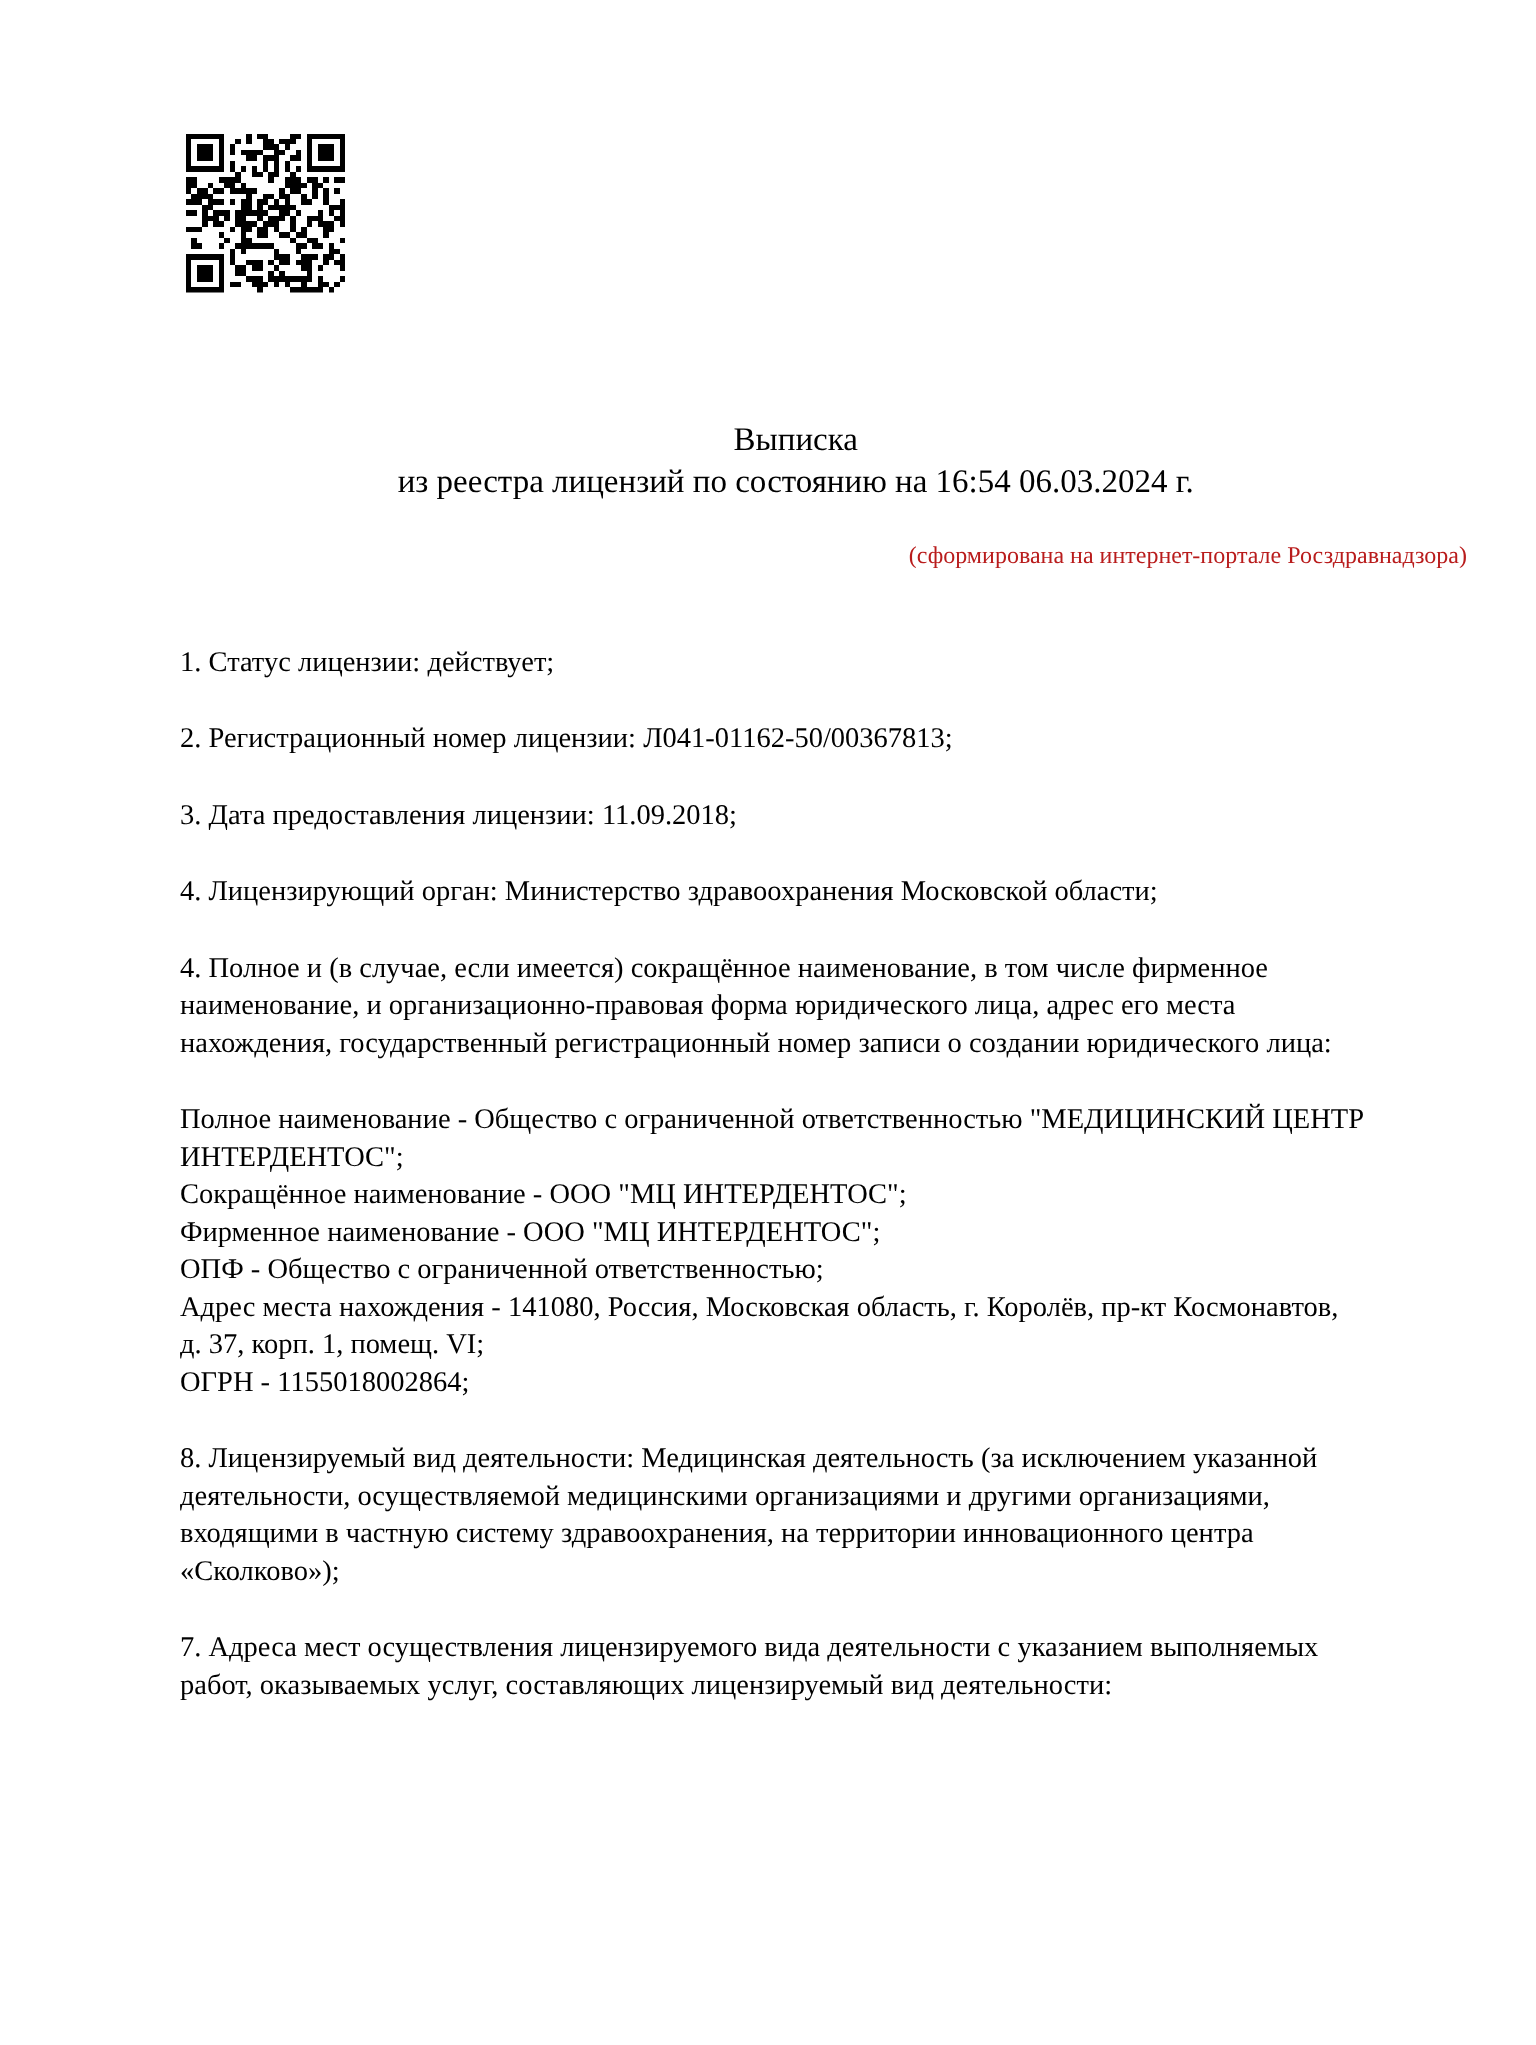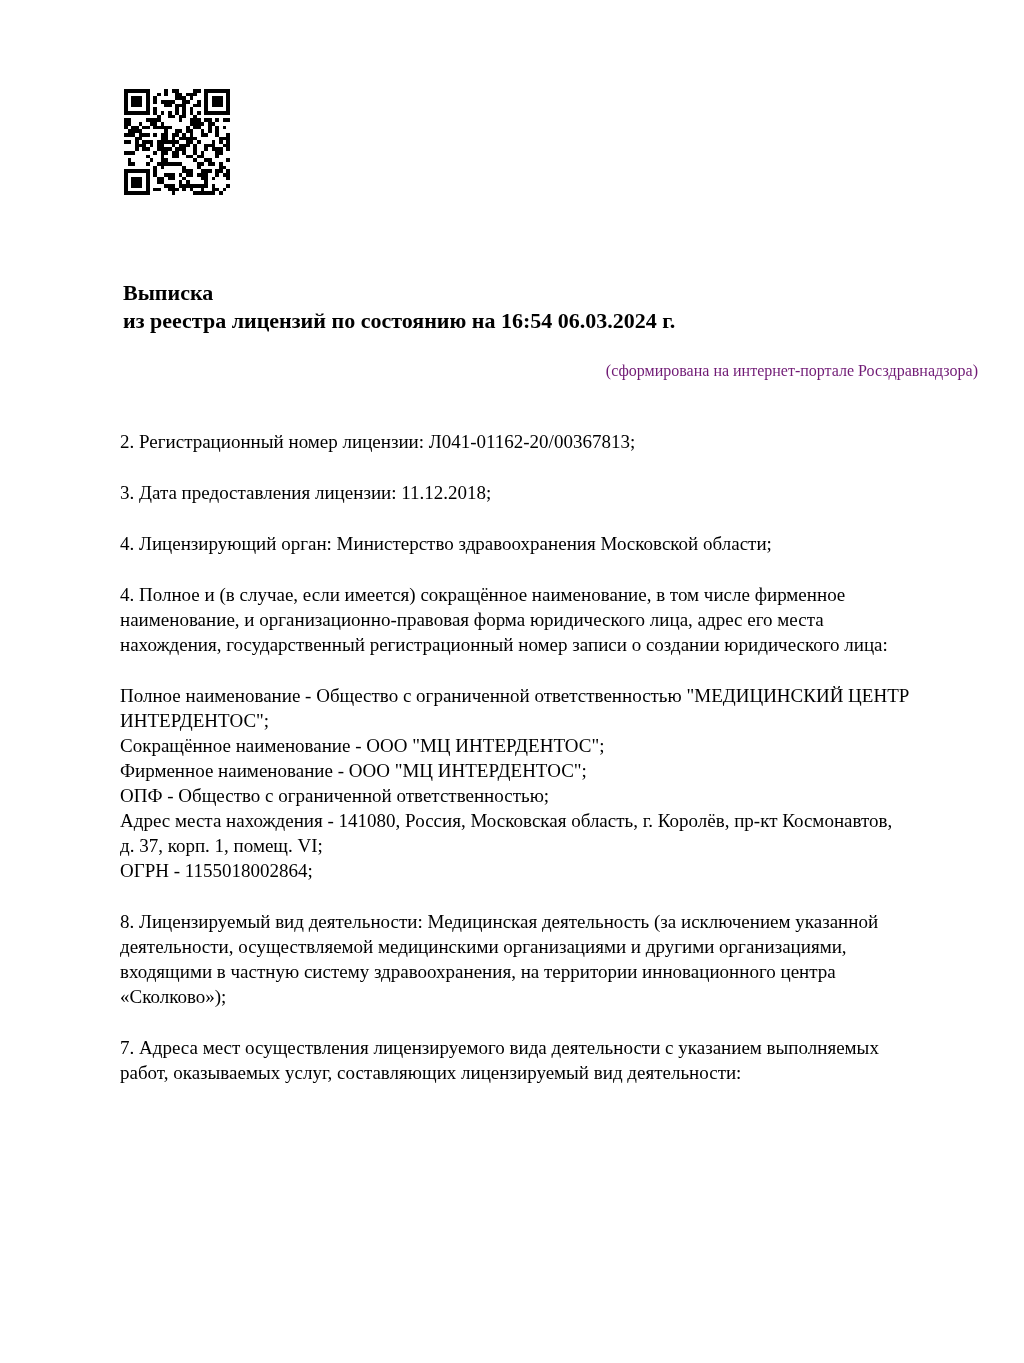--- a/index.html
+++ b/index.html
@@ -25,38 +25,38 @@
     width: 106px;
     height: 106px;
   }
   .qr svg {
     display: block;
     width: 100%;
     height: 100%;
   }
   .doc-title {
     position: absolute;
-    left: 123px;
+    left: 108px;
     top: 279px;
     width: 845px;
-    text-align: left;
-    font-weight: bold;
+    text-align: center;
+    font-weight: normal;
     font-size: 22px;
     line-height: 28px;
     white-space: nowrap;
   }
   .doc-subtitle {
     position: absolute;
     left: 120px;
     top: 361px;
     width: 858px;
     text-align: right;
     font-size: 16px;
     line-height: 20px;
-    color: #701a75;
+    color: #b91c1c;
   }
   .doc-body {
     position: absolute;
     left: 120px;
     top: 429px;
     width: 848px;
     font-size: 19px;
     line-height: 25px;
   }
   .doc-body p {
@@ -479,22 +479,23 @@
   </div>
 
   <div class="doc-title">
     <div>Выписка</div>
     <div>из реестра лицензий по состоянию на 16:54 06.03.2024 г.</div>
   </div>
 
   <div class="doc-subtitle">(сформирована на интернет-портале Росздравнадзора)</div>
 
   <div class="doc-body">
-    <p>2. Регистрационный номер лицензии: Л041-01162-20/00367813;</p>
-    <p>3. Дата предоставления лицензии: 11.12.2018;</p>
+    <p>1. Статус лицензии: действует;</p>
+    <p>2. Регистрационный номер лицензии: Л041-01162-50/00367813;</p>
+    <p>3. Дата предоставления лицензии: 11.09.2018;</p>
     <p>4. Лицензирующий орган: Министерство здравоохранения Московской области;</p>
     <p>4. Полное и (в случае, если имеется) сокращённое наименование, в том числе фирменное
 наименование, и организационно-правовая форма юридического лица, адрес его места
 нахождения, государственный регистрационный номер записи о создании юридического лица:</p>
     <p>Полное наименование - Общество с ограниченной ответственностью "МЕДИЦИНСКИЙ ЦЕНТР
 ИНТЕРДЕНТОС";
 Сокращённое наименование - ООО "МЦ ИНТЕРДЕНТОС";
 Фирменное наименование - ООО "МЦ ИНТЕРДЕНТОС";
 ОПФ - Общество с ограниченной ответственностью;
 Адрес места нахождения - 141080, Россия, Московская область, г. Королёв, пр-кт Космонавтов,

